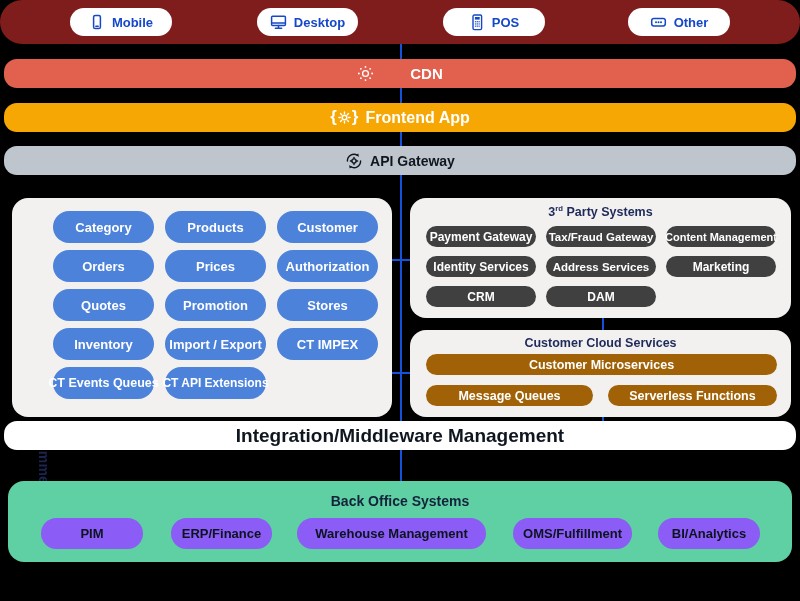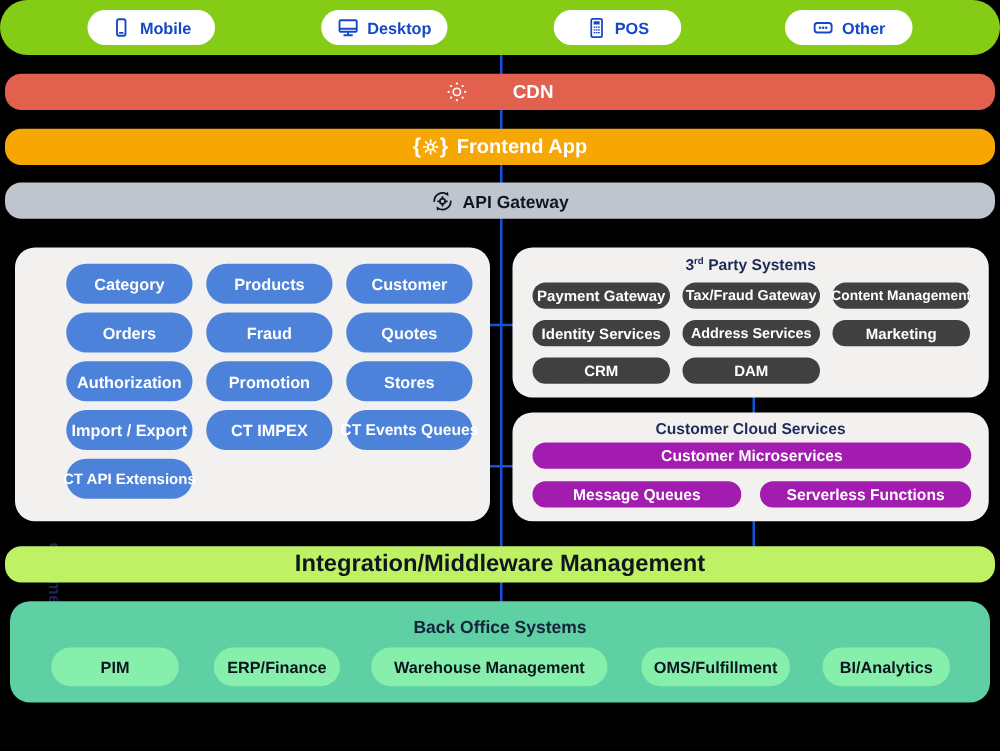--- a/index.html
+++ b/index.html
@@ -13,31 +13,31 @@
   .line{position:absolute;background:#1552DC;z-index:0;}
   .vline{width:2px;}
   .hline{height:2px;}
   
   .bar{
     position:absolute;left:4px;width:792px;height:29px;border-radius:13px;
     display:flex;align-items:center;justify-content:center;gap:7px;z-index:1;
   }
   .bar-devices{
     left:0;width:800px;top:0;height:44px;border-radius:22px;
-    background:#84cc16;
+    background:#7f1d1d;
   }
   .device-pill{
     position:absolute;top:8px;height:28px;border-radius:14px;background:#fff;
     display:flex;align-items:center;justify-content:center;gap:7px;
     color:#1448C8;font-size:13px;font-weight:700;
   }
   .bar-cdn{top:59px;background:#E2614E;color:#fff;font-size:15px;font-weight:700;gap:36px;}
   .bar-frontend{top:103px;background:#F6A704;color:#fff;font-size:16px;font-weight:700;}
   .bar-api{top:146px;background:#BFC5CD;color:#10161F;font-size:14px;font-weight:700;}
-  .bar-integration{top:437px;background:#bef264;color:#10161F;font-size:19px;font-weight:700;}
+  .bar-integration{top:421px;background:#ffffff;color:#10161F;font-size:19px;font-weight:700;}
   .brace{font-weight:700;font-size:17px;line-height:1;transform:translateY(-1px);}
   
   .panel{position:absolute;background:#F2F1EF;border-radius:16px;z-index:1;}
   .panel-ct{left:12px;top:198px;width:380px;height:219px;}
   .panel-tp{left:410px;top:198px;width:381px;height:120px;}
   .panel-ccs{left:410px;top:330px;width:381px;height:87px;}
   .panel-bo{left:8px;top:481px;width:784px;height:81px;background:#5FCFA4;}
   .panel-title{
     position:absolute;left:0;right:0;text-align:center;
     color:#1E2A5A;font-size:12.5px;font-weight:700;
@@ -67,28 +67,28 @@
     display:grid;grid-template-columns:repeat(3,110px);
     column-gap:10px;row-gap:9px;
   }
   .tp-pill{
     height:21px;border-radius:11px;background:#404040;color:#fff;
     display:flex;align-items:center;justify-content:center;
     font-size:12px;font-weight:700;white-space:nowrap;
   }
   
   .ccs-pill{
-    position:absolute;height:21px;border-radius:11px;background:#a21caf;color:#fff;
+    position:absolute;height:21px;border-radius:11px;background:#a16207;color:#fff;
     display:flex;align-items:center;justify-content:center;
     font-size:12.5px;font-weight:700;white-space:nowrap;
   }
   
   .bo-title{top:12px;color:#13233A;font-size:14px;font-weight:700;}
   .bo-pill{
-    position:absolute;top:37px;height:31px;border-radius:16px;background:#86efac;
+    position:absolute;top:37px;height:31px;border-radius:16px;background:#8b5cf6;
     display:flex;align-items:center;justify-content:center;
     color:#0C1420;font-size:13px;font-weight:700;white-space:nowrap;
   }
   svg{display:block;}
 </style>
 </head>
 <body>
 
 <div class="line vline" style="left:400px;top:40px;height:444px;"></div>
 <div class="line vline" style="left:602px;top:314px;height:126px;"></div>
@@ -213,25 +213,26 @@
       <polygon points="11,1 22,16 11,31 0,16" fill="#FFC806"></polygon>
       <polygon points="22,16 32,4.5 42,16" fill="#2BC8A8"></polygon>
       <polygon points="22,16 42,16 36,31 16,31" fill="#6459E8"></polygon>
     </svg>
   </div>
   <div class="ct-grid">
     <div class="ct-pill">Category</div>
     <div class="ct-pill">Products</div>
     <div class="ct-pill">Customer</div>
     <div class="ct-pill">Orders</div>
-    <div class="ct-pill">Fraud</div>
+    <div class="ct-pill">Prices</div>
+    <div class="ct-pill">Authorization</div>
     <div class="ct-pill">Quotes</div>
-    <div class="ct-pill">Authorization</div>
     <div class="ct-pill">Promotion</div>
     <div class="ct-pill">Stores</div>
+    <div class="ct-pill">Inventory</div>
     <div class="ct-pill">Import / Export</div>
     <div class="ct-pill">CT IMPEX</div>
     <div class="ct-pill" style="font-size:12.5px;">CT Events Queues</div>
     <div class="ct-pill" style="font-size:12px;">CT API Extensions</div>
   </div>
 </div>
 
 <div class="panel panel-tp">
   <div class="panel-title" style="top:6px;"><span>3</span><sup>rd</sup><span> Party Systems</span></div>
   <div class="tp-grid">

